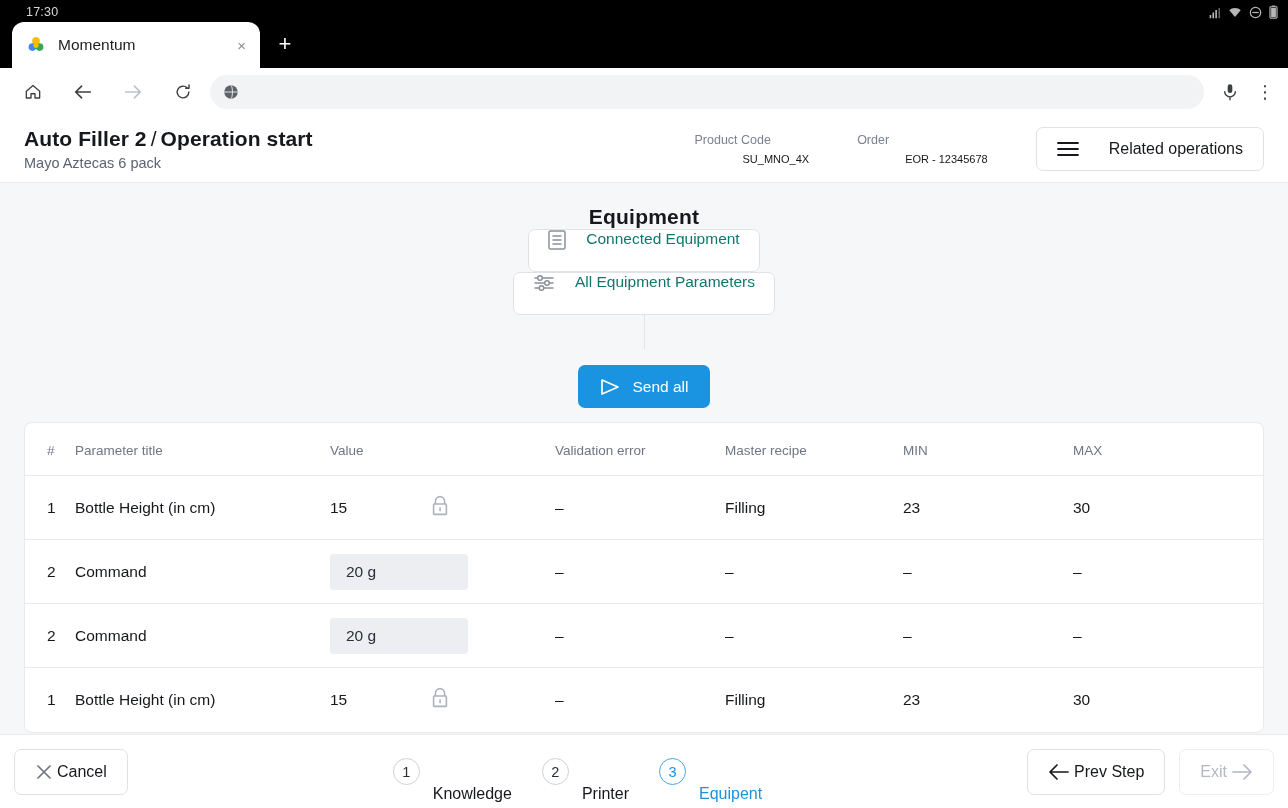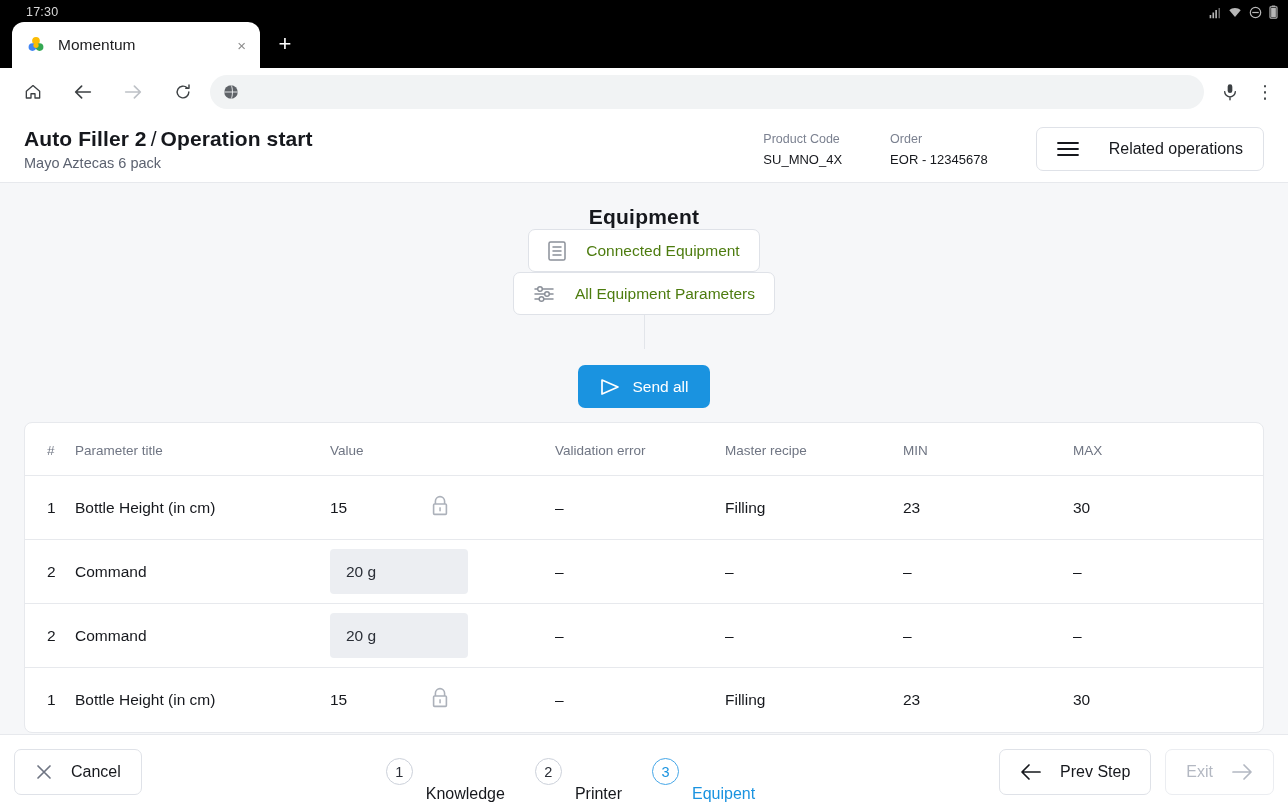--- a/index.html
+++ b/index.html
@@ -59,35 +59,35 @@
     height:67px; background:#fff; border-bottom:1px solid #e7e9ed;
     display:flex; align-items:center; padding:0 24px;
   }
   .hdr-left { flex:0 0 auto; }
   .hdr-title { font-size:21px; font-weight:bold; color:#16181d; letter-spacing:.1px; }
   .hdr-title .sep { font-weight:normal; color:#16181d; padding:0 4px; }
   .hdr-sub { font-size:14.5px; color:#5c6270; margin-top:4px; }
   .hdr-spacer { flex:1; }
   .meta { margin-right:48px; }
   .meta-label { font-size:12.5px; color:#7b8190; margin-bottom:6px; }
-  .meta-value { font-size:13px; color:#16181d; }
+  .meta-value { font-size:11px; color:#16181d;margin-left:48px; }
   .rel-btn {
     display:flex; align-items:center; gap:30px; height:44px; padding:0 20px;
     border:1px solid #dfe2e8; border-radius:7px; background:#fff;
     font-size:16px; color:#16181d; white-space:nowrap;
   }
 
   
   .eq-bar { display:flex; align-items:center; padding:22px 24px 14px 24px;flex-direction:column; }
   .eq-title { font-size:21px; font-weight:bold; color:#16181d; letter-spacing:.2px; }
   .eq-spacer { flex:1; }
   .btn-o {
-    display:flex; align-items:center; gap:20px; height:43px; padding:0 19px;
+    display:flex; gap:20px; height:43px; padding:0 19px;
     border:1px solid #dfe2e8; border-radius:7px; background:#fff;
-    font-size:15.5px; color:#4d7c0f; white-space:nowrap;
+    font-size:15.5px; color:#0f766e; white-space:nowrap;
   }
   .btn-gap { width:14px; }
   .vdiv { width:1px; height:34px; background:#e2e5ea; margin:0 14px; }
   .btn-primary {
     display:flex; align-items:center; gap:11px; height:43px; padding:0 21px;
     border-radius:7px; background:#1a93e0; color:#fff; font-size:15.5px;
     white-space:nowrap; border:none;margin-top:16px;
   }
 
   
@@ -108,33 +108,33 @@
   .c-title { width:255px; }
   .c-val   { width:225px; }
   .c-err   { width:170px; }
   .c-mr    { width:178px; }
   .c-min   { width:170px; }
   .c-max   { width:auto;  }
   .dash { color:#989ea9; }
   .valcell { display:flex; align-items:center; }
   .valtext { min-width:100px; }
   .inputbox {
-    width:138px; height:45px; background:#eceef2; border:none; border-radius:4px;
+    width:138px; height:36px; background:#eceef2; border:none; border-radius:4px;
     display:flex; align-items:center; padding:0 16px;
     font-size:15.5px; color:#2b2f37; font-family:"Liberation Sans", sans-serif;
   }
 
   
   .footer {
     position:absolute; bottom:0; left:0; width:1288px; height:74px;
     background:#fff; border-top:1px solid #e7e9ed;
     display:flex; align-items:center; padding:0 14px;
   }
   .f-btn {
-    display:flex; align-items:center; gap:18px; height:46px; padding:0 20px;
+    display:flex; align-items:center; gap:4px; height:46px; padding:0 20px;
     border:1px solid #dfe2e8; border-radius:7px; background:#fff;
     font-size:16px; color:#16181d; white-space:nowrap;
   }
   .f-btn.disabled { color:#b3b8c2; border-color:#ebedf1; }
   .f-spacer { flex:1; }
   .steps { display:flex; align-items:center; gap:30px; }
   .step { display:flex; align-items:center; gap:13px; }
   .step-num {
     width:27px; height:27px; border-radius:50%; border:1px solid #ccd1da;
     display:flex; align-items:center; justify-content:center;

